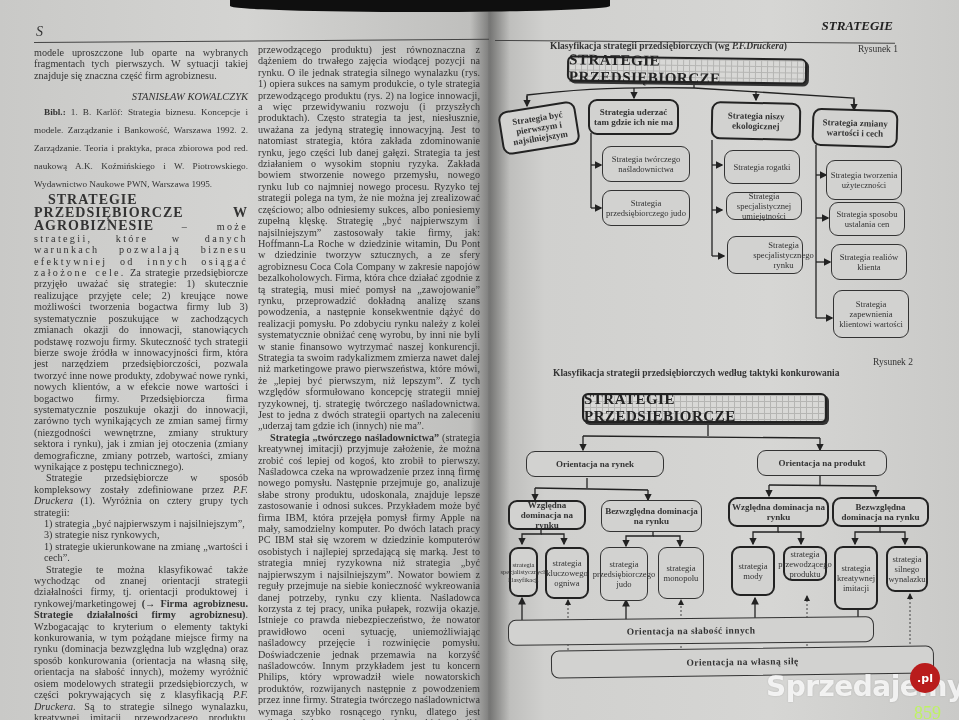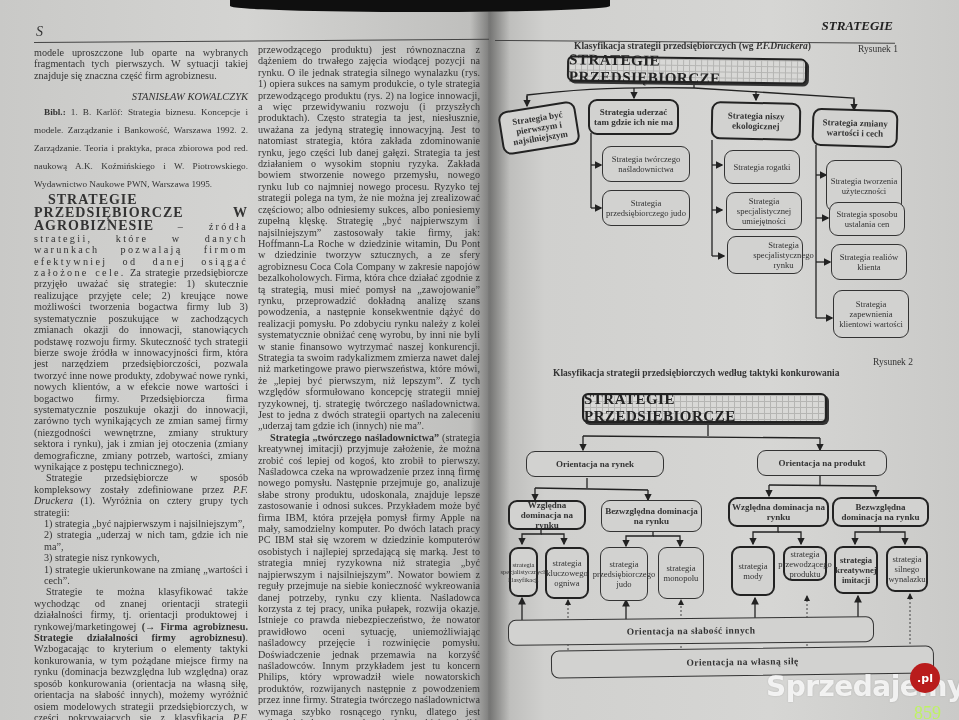--- a/index.html
+++ b/index.html
@@ -67,45 +67,44 @@
 <div class="running-head-left">S</div>
 <div class="rule-left"></div>
 <div class="running-head-right">STRATEGIE</div>
 <div class="rule-right"></div>
 
 <div class="col col-1">
   <p>modele uproszczone lub oparte na wybranych fragmentach tych pierwszych. W sytuacji takiej znajduje się znaczna część firm agrobiznesu.</p>
   <p class="author">STANISŁAW KOWALCZYK</p>
   <p class="bibl"><b>Bibl.:</b> <span>1. B. Karlöf: Strategia biznesu. Koncepcje i modele. Zarządzanie i Bankowość, Warszawa 1992. 2. Zarządzanie. Teoria i praktyka, praca zbiorowa pod red. naukową A.K. Koźmińskiego i W. Piotrowskiego. Wydawnictwo Naukowe PWN, Warszawa 1995.</span></p>
   <p style="text-indent:14px;">
-    <span class="entry-head">STRATEGIE PRZEDSIĘBIORCZE W AGROBIZNESIE</span><span class="spaced"> – źródła</span>
-    <span class="spaced">strategii, które w danych warunkach pozwalają firmom efektywniej od danej osiągać założone cele.</span>
+    <span class="entry-head">STRATEGIE PRZEDSIĘBIORCZE W AGROBIZNESIE</span><span class="spaced"> – może</span>
+    <span class="spaced">strategii, które w danych warunkach pozwalają biznesu efektywniej od innych osiągać założone cele.</span>
     <span>Za strategie przedsiębiorcze przyjęło uważać się strategie: 1) skutecznie realizujące przyjęte cele; 2) kreujące nowe możliwości tworzenia bogactwa firmy lub 3) systematycznie poszukujące w zachodzących zmianach okazji do innowacji, stanowiących podstawę rozwoju firmy. Skuteczność tych strategii bierze swoje źródła w innowacyjności firm, która jest narzędziem przedsiębiorczości, pozwala tworzyć inne nowe produkty, zdobywać nowe rynki, nowych klientów, a w efekcie nowe wartości i bogactwo firmy. Przedsiębiorcza firma systematycznie poszukuje okazji do innowacji, zarówno tych wynikających ze zmian samej firmy (niezgodności wewnętrzne, zmiany struktury sektora i rynku), jak i zmian jej otoczenia (zmiany demograficzne, zmiany potrzeb, wartości, zmiany wynikające z postępu technicznego).</span>
   </p>
   <p class="indent">
     <span>Strategie przedsiębiorcze w sposób kompleksowy zostały zdefiniowane przez </span><span class="italic">P.F. Druckera</span><span> (1). Wyróżnia on cztery grupy tych strategii:</span>
   </p>
   <p class="list-item">1) strategia „być najpierwszym i najsilniejszym”,</p>
-  <p class="list-item">2) strategia „uderzaj w nich tam, gdzie ich nie ma”,</p>
   <p class="list-item">3) strategie nisz rynkowych,</p>
   <p class="list-item">1) strategie ukierunkowane na zmianę „wartości i cech”.</p>
   <p class="indent">
     <span>Strategie te można klasyfikować także wychodząc od znanej orientacji strategii działalności firmy, tj. orientacji produktowej i rynkowej/marketingowej </span><span class="bold">(→ Firma agrobiznesu. Strategie działalności firmy agrobiznesu)</span><span>. Wzbogacając to kryterium o elementy taktyki konkurowania, w tym pożądane miejsce firmy na rynku (dominacja bezwzględna lub względna) oraz sposób konkurowania (orientacja na własną siłę, orientacja na słabość innych), możemy wyróżnić osiem modelowych strategii przedsiębiorczych, w części pokrywających się z klasyfikacją </span><span class="italic">P.F. Druckera</span><span>. Są to strategie silnego wynalazku, kreatywnej imitacji, przewodzącego produktu, mody, monopolu, przedsiębiorczego judo, kluczowego ogniwa i specjalistycznych klasyfikacji.</span>
   </p>
 
 </div>
 
 <div class="col col-2">
   <p>przewodzącego produktu) jest równoznaczna z dążeniem do trwałego zajęcia wiodącej pozycji na rynku. O ile jednak strategia silnego wynalazku (rys. 1) opiera sukces na samym produkcie, o tyle strategia przewodzącego produktu (rys. 2) na logice innowacji, a więc przewidywaniu rozwoju (i przyszłych produktach). Często strategia ta jest, niesłusznie, uważana za jedyną strategię innowacyjną. Jest to natomiast strategia, która zakłada zdominowanie rynku, jego części lub danej gałęzi. Strategia ta jest działaniem o wysokim stopniu ryzyka. Zakłada bowiem stworzenie nowego przemysłu, nowego rynku lub co najmniej nowego procesu. Ryzyko tej strategii polega na tym, że nie można jej zrealizować częściowo; albo odniesiemy sukces, albo poniesiemy zupełną klęskę. Strategię „być najpierwszym i najsilniejszym” zastosowały takie firmy, jak: Hoffmann-La Roche w dziedzinie witamin, Du Pont w dziedzinie tworzyw sztucznych, a ze sfery agrobiznesu Coca Cola Company w zakresie napojów bezalkoholowych. Firma, która chce działać zgodnie z tą strategią, musi mieć pomysł na „zawojowanie” rynku, przeprowadzić dokładną analizę szans powodzenia, a następnie konsekwentnie dążyć do realizacji pomysłu. Po zdobyciu rynku należy z kolei systematycznie obniżać cenę wyrobu, by inni nie byli w stanie finansowo wytrzymać naszej konkurencji. Strategia ta swoim radykalizmem zmierza nawet dalej niż marketingowe prawo pierwszeństwa, które mówi, że „lepiej być pierwszym, niż lepszym”. Z tych względów sformułowano koncepcję strategii mniej ryzykownej, tj. strategię twórczego naśladownictwa. Jest to jedna z dwóch strategii opartych na zaleceniu „uderzaj tam gdzie ich (innych) nie ma”.</p>
   <p class="indent">
     <span class="bold">Strategia „twórczego naśladownictwa”</span><span> (strategia kreatywnej imitacji) przyjmuje założenie, że można zrobić coś lepiej od kogoś, kto zrobił to pierwszy. Naśladowca czeka na wprowadzenie przez inną firmę nowego pomysłu. Następnie przejmuje go, analizuje słabe strony produktu, udoskonala, znajduje lepsze zastosowanie i odnosi sukces. Przykładem może być firma IBM, która przejęła pomysł firmy Apple na mały, samodzielny komputer. Po dwóch latach pracy PC IBM stał się wzorem w dziedzinie komputerów osobistych i najlepiej sprzedającą się marką. Jest to strategia mniej ryzykowna niż strategia „być najpierwszym i najsilniejszym”. Nowator bowiem z reguły przejmuje na siebie konieczność wykreowania danej potrzeby, rynku czy klienta. Naśladowca korzysta z tej pracy, unika pułapek, rozwija okazje. Istnieje co prawda niebezpieczeństwo, że nowator prawidłowo oceni sytuację, uniemożliwiając naśladowcy przejęcie i rozwinięcie pomysłu. Doświadczenie jednak przemawia na korzyść naśladowców. Innym przykładem jest tu koncern Philips, który wprowadził wiele nowatorskich produktów, rozwijanych następnie z powodzeniem przez inne firmy. Strategia twórczego naśladownictwa wymaga szybko rosnącego rynku, dlatego jest najbardziej skuteczna w branżach wysokiej techniki. Mniejsze znaczenie ma ona natomiast w agrobiznesie.</span>
   </p>
 </div>
 
-<div class="fig-caption" style="left:574px; top:41px;text-align:center;">
+<div class="fig-caption" style="left:550px; top:41px;text-align:center;">
   <span>Klasyfikacja strategii przedsiębiorczych (wg </span><i>P.F.Druckera</i><span>)</span>
 </div>
 <div class="fig-label" style="left:858px; top:44px;">Rysunek 1</div>
 
 <svg class="lines" width="959" height="720">
   <defs>
     <marker id="arr" markerWidth="6" markerHeight="6" refX="5" refY="3" orient="auto">
       <path d="M0,0 L6,3 L0,6 z" fill="#222"></path>
     </marker>
   </defs>
@@ -176,24 +175,24 @@
 
 <div class="node b thick" style="left:500px; top:106px; width:78px; height:44px; transform:rotate(-9deg);">Strategia być pierwszym i najsilniejszym</div>
 <div class="node b thick" style="left:588px; top:99px; width:91px; height:36px;">Strategia uderzać tam gdzie ich nie ma</div>
 <div class="node b thick" style="left:711px; top:102px; width:90px; height:38px; transform:rotate(1deg);">Strategia niszy ekologicznej</div>
 <div class="node b thick" style="left:812px; top:109px; width:86px; height:38px; transform:rotate(1.5deg);">Strategia zmiany wartości i cech</div>
 
 <div class="node" style="left:602px; top:146px; width:88px; height:36px;">Strategia twórczego naśladownictwa</div>
 <div class="node" style="left:602px; top:190px; width:88px; height:36px;">Strategia przedsiębiorczego judo</div>
 
 <div class="node" style="left:724px; top:150px; width:76px; height:34px;">Strategia rogatki</div>
-<div class="node" style="left:726px; top:192px; width:76px; height:38px;">Strategia specjalistycznej umiejętności</div>
+<div class="node" style="left:726px; top:192px; width:76px; height:28px;">Strategia specjalistycznej umiejętności</div>
 <div class="node" style="left:727px; top:236px; width:76px; height:38px;padding-left:39px;">Strategia specjalistycznego rynku</div>
 
-<div class="node" style="left:826px; top:160px; width:76px; height:52px;">Strategia tworzenia użyteczności</div>
+<div class="node" style="left:826px; top:160px; width:76px; height:40px;">Strategia tworzenia użyteczności</div>
 <div class="node" style="left:829px; top:202px; width:76px; height:34px;">Strategia sposobu ustalania cen</div>
 <div class="node" style="left:831px; top:244px; width:76px; height:36px;">Strategia realiów klienta</div>
 <div class="node" style="left:833px; top:290px; width:76px; height:48px;">Strategia zapewnienia klientowi wartości</div>
 
 <div class="fig-label" style="left:873px; top:357px;">Rysunek 2</div>
 <div class="fig-caption" style="left:553px; top:368px;">Klasyfikacja strategii przedsiębiorczych według taktyki konkurowania</div>
 
 <div class="title-box" style="left:582px; top:393px; width:245px; height:30px;">STRATEGIE PRZEDSIĘBIORCZE</div>
 
 <div class="node b" style="left:526px; top:451px; width:138px; height:26px;">Orientacja na rynek</div>
@@ -204,21 +203,21 @@
 <div class="node b thick" style="left:728px; top:497px; width:101px; height:30px;">Względna dominacja na rynku</div>
 <div class="node b thick" style="left:832px; top:497px; width:97px; height:30px;">Bezwzględna dominacja na rynku</div>
 
 <div class="node thick" style="left:509px; top:547px; width:29px; height:50px; font-size:6.5px; line-height:7.5px;">strategia specjalistycznych klasyfikacji</div>
 <div class="node thick" style="left:545px; top:547px; width:44px; height:52px;">strategia kluczowego ogniwa</div>
 <div class="node" style="left:600px; top:547px; width:48px; height:54px;">strategia przedsiębiorczego judo</div>
 <div class="node" style="left:658px; top:547px; width:46px; height:52px;">strategia monopolu</div>
 
 <div class="node thick" style="left:731px; top:546px; width:44px; height:50px;">strategia mody</div>
 <div class="node thick" style="left:783px; top:546px; width:44px; height:35px;">strategia przewodzącego produktu</div>
-<div class="node thick" style="left:834px; top:546px; width:44px; height:48px;font-weight:bold;">strategia kreatywnej imitacji</div>
+<div class="node thick" style="left:834px; top:546px; width:44px; height:64px;">strategia kreatywnej imitacji</div>
 <div class="node thick" style="left:886px; top:546px; width:42px; height:46px;">strategia silnego wynalazku</div>
 
 <div class="band" style="left:508px; top:618px; width:366px; height:26px; transform:rotate(-0.6deg);">Orientacja na słabość innych</div>
 <div class="band" style="left:551px; top:648px; width:383px; height:28px; transform:rotate(-0.8deg);">Orientacja na własną siłę</div>
 
 <div class="watermark">Sprzedajemy</div>
 <div class="watermark-badge">.pl</div>
 <div class="page-number">859</div>
 
 </body></html>

